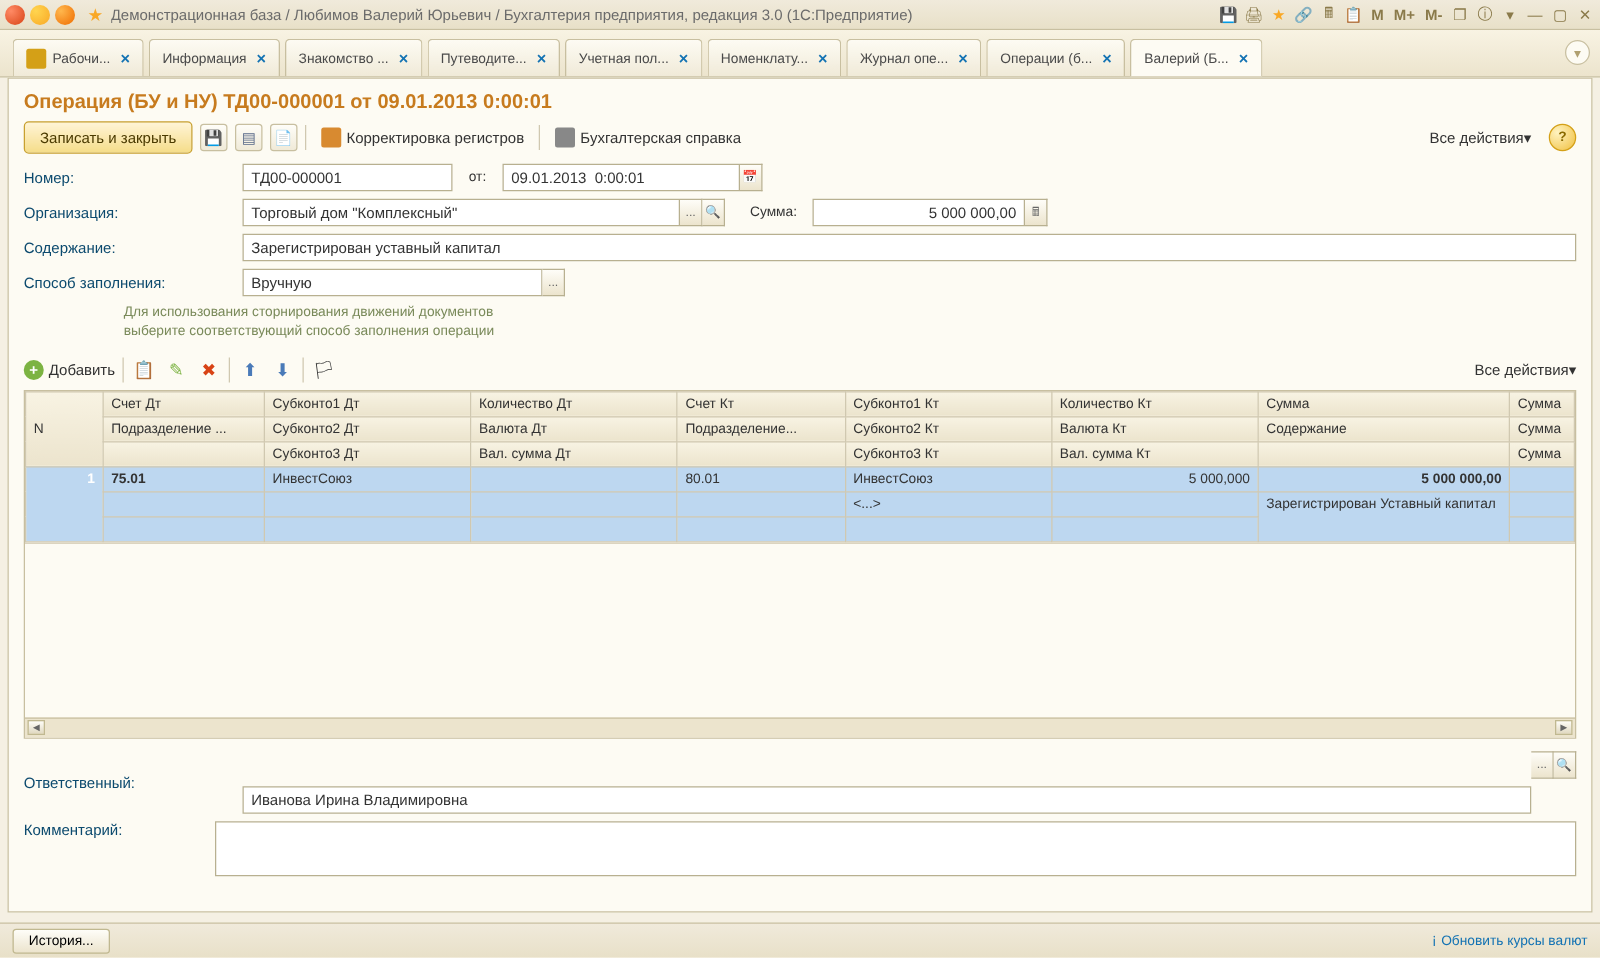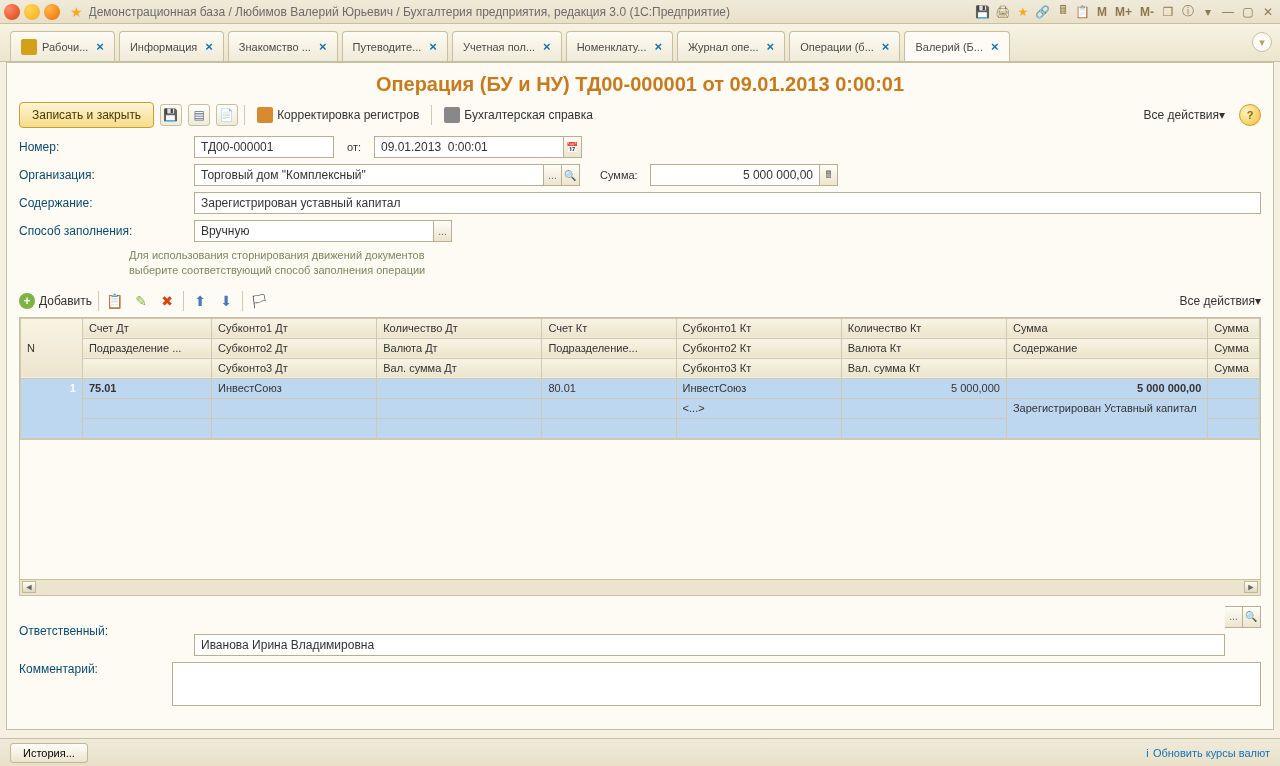--- a/index.html
+++ b/index.html
@@ -17,38 +17,38 @@
 .tb-m{font-weight:bold;color:#8a7a4a;font-size:12px;padding:0 2px;}
 
 .tabbar{height:38px;background:linear-gradient(#f8f3e3,#ece4cd);border-bottom:1px solid #c8bfa0;display:flex;align-items:flex-end;padding:0 10px;position:relative;}
 .tab{height:30px;background:linear-gradient(#fdfbf3,#f0ead8);border:1px solid #c8bfa0;border-bottom:none;border-radius:4px 4px 0 0;padding:0 10px;display:flex;align-items:center;margin-right:4px;color:#4a4a4a;font-size:11px;cursor:pointer;}
 .tab.active{background:#fdfbf3;position:relative;z-index:2;}
 .tab .close{color:#1473b3;font-weight:bold;margin-left:8px;cursor:pointer;font-size:13px;}
 .tab-icon{width:16px;height:16px;margin-right:5px;display:inline-block;background:#d4a017;border-radius:2px;}
 .tab-star{position:absolute;right:8px;top:8px;width:20px;height:20px;border:1px solid #c8bfa0;border-radius:50%;background:#fdfbf3;display:flex;align-items:center;justify-content:center;color:#b0a070;}
 
 .content{background:#fdfbf3;border:1px solid #c8bfa0;margin:0 6px;height:668px;position:relative;}
-.page-title{color:#c77b1e;font-size:20px;font-weight:bold;padding:10px 12px 6px;text-align:center;}
+.page-title{color:#c77b1e;font-size:16px;font-weight:bold;padding:10px 12px 6px;}
 .toolbar{display:flex;align-items:center;padding:0 12px 8px;gap:6px;}
 .btn-primary{background:linear-gradient(#fff4d6,#f5dd8a);border:1px solid #c8a030;border-radius:4px;padding:5px 12px;font-size:12px;font-weight:normal;color:#4a3a00;cursor:pointer;}
 .tbtn{width:22px;height:22px;border:1px solid #c8bfa0;border-radius:3px;background:linear-gradient(#fefdf8,#f0ead8);display:inline-flex;align-items:center;justify-content:center;cursor:pointer;color:#5a6b8a;font-size:12px;}
 .tlink{display:inline-flex;align-items:center;color:#333;cursor:pointer;padding:3px 6px;font-size:12px;}
 .tlink .ti{width:16px;height:16px;margin-right:4px;display:inline-block;}
 .sep{width:1px;height:20px;background:#d0c8b0;}
 .spacer{flex:1;}
 .all-actions{color:#333;cursor:pointer;font-size:12px;display:inline-flex;align-items:center;}
 .help{width:22px;height:22px;border-radius:50%;background:radial-gradient(circle at 30% 30%,#fff3c0,#f0c040);border:1px solid #d4a017;display:inline-flex;align-items:center;justify-content:center;color:#8a6a00;font-weight:bold;margin-left:8px;cursor:pointer;}
 
 .form{padding:0 12px;}
 .row{display:flex;align-items:center;margin-bottom:6px;}
 .label{width:175px;color:#0c4a6e;font-size:12px;}
 .input{border:1px solid #b8b090;background:#fff;height:22px;padding:2px 6px;font-size:12px;color:#333;}
 .input-wrap{position:relative;display:inline-flex;}
 .input-btn{width:18px;height:22px;border:1px solid #b8b090;border-left:none;background:linear-gradient(#fefdf8,#ece4cd);display:inline-flex;align-items:center;justify-content:center;cursor:pointer;font-size:10px;color:#666;}
-.hint{color:#7a8a5a;font-size:11px;margin-left:110px;line-height:1.4;padding-bottom:8px;}
+.hint{color:#7a8a5a;font-size:11px;margin-left:80px;line-height:1.4;padding-bottom:8px;}
 
 .grid-toolbar{display:flex;align-items:center;padding:4px 12px;gap:6px;}
 .add-btn{display:inline-flex;align-items:center;color:#333;cursor:pointer;font-size:12px;}
 .add-btn .plus{width:16px;height:16px;border-radius:50%;background:#7cb342;color:#fff;display:inline-flex;align-items:center;justify-content:center;margin-right:4px;font-weight:bold;}
 .gb{width:20px;height:20px;display:inline-flex;align-items:center;justify-content:center;cursor:pointer;font-size:14px;}
 
 .grid-wrap{margin:2px 12px 0;border:1px solid #c8bfa0;}
 .grid{width:100%;border-collapse:collapse;table-layout:fixed;}
 .grid th{background:linear-gradient(#f8f3e3,#ece4cd);border:1px solid #d0c8b0;padding:3px 6px;text-align:left;font-weight:normal;color:#333;font-size:11px;height:20px;}
 .grid td{border:1px solid #d0c8b0;padding:3px 6px;font-size:11px;height:20px;background:#fdfbf3;}
@@ -155,21 +155,21 @@
         <span>Бухгалтерская справка</span>
       </span>
     <span class="spacer"></span>
     <span class="all-actions"><span>Все действия</span> ▾</span>
     <span class="help">?</span>
   </div>
 
   <div class="form">
     <div class="row">
       <div class="label">Номер:</div>
-      <input class="input" style="width: 140px;" value="ТД00-000001">
+      <input class="input" style="width: 168px;" value="ТД00-000001">
       <div style="width:40px;text-align:center">от:</div>
       <div class="input-wrap">
         <input class="input" style="width: 190px;" value="09.01.2013  0:00:01">
         <span class="input-btn">📅</span>
       </div>
     </div>
     <div class="row">
       <div class="label">Организация:</div>
       <div class="input-wrap">
         <input class="input" style="width: 350px;" value="Торговый дом &quot;Комплексный&quot;">

